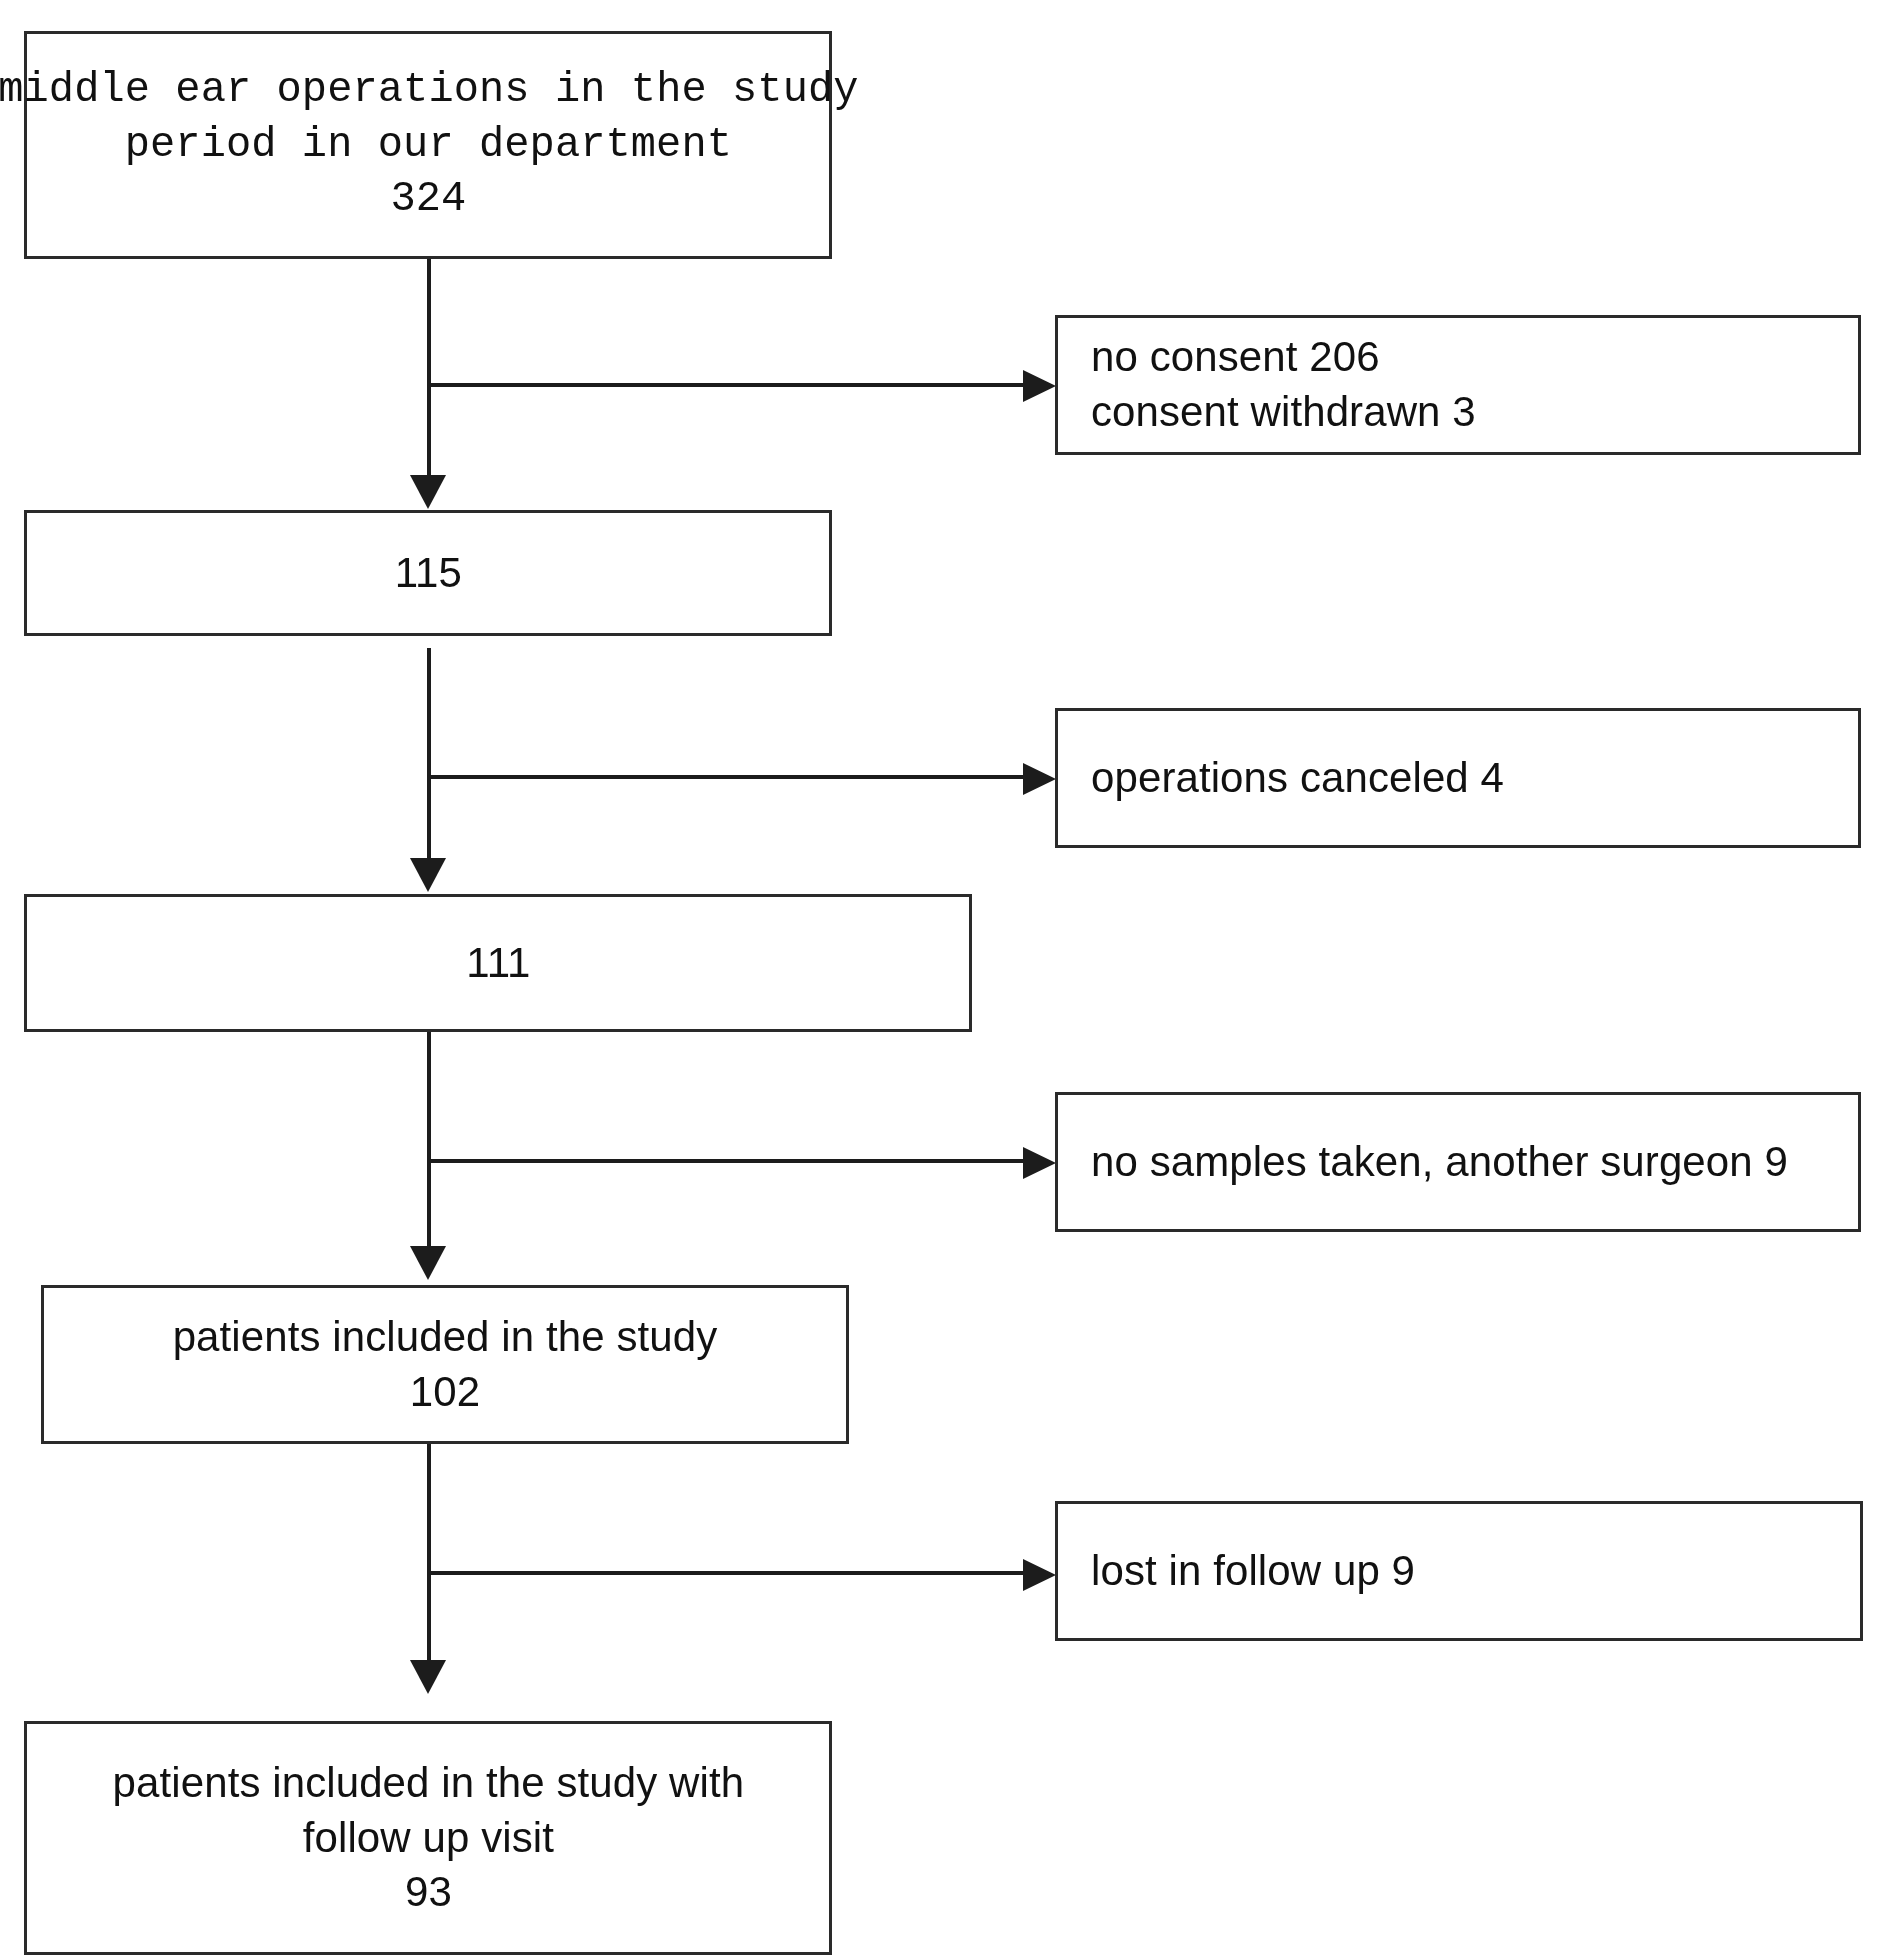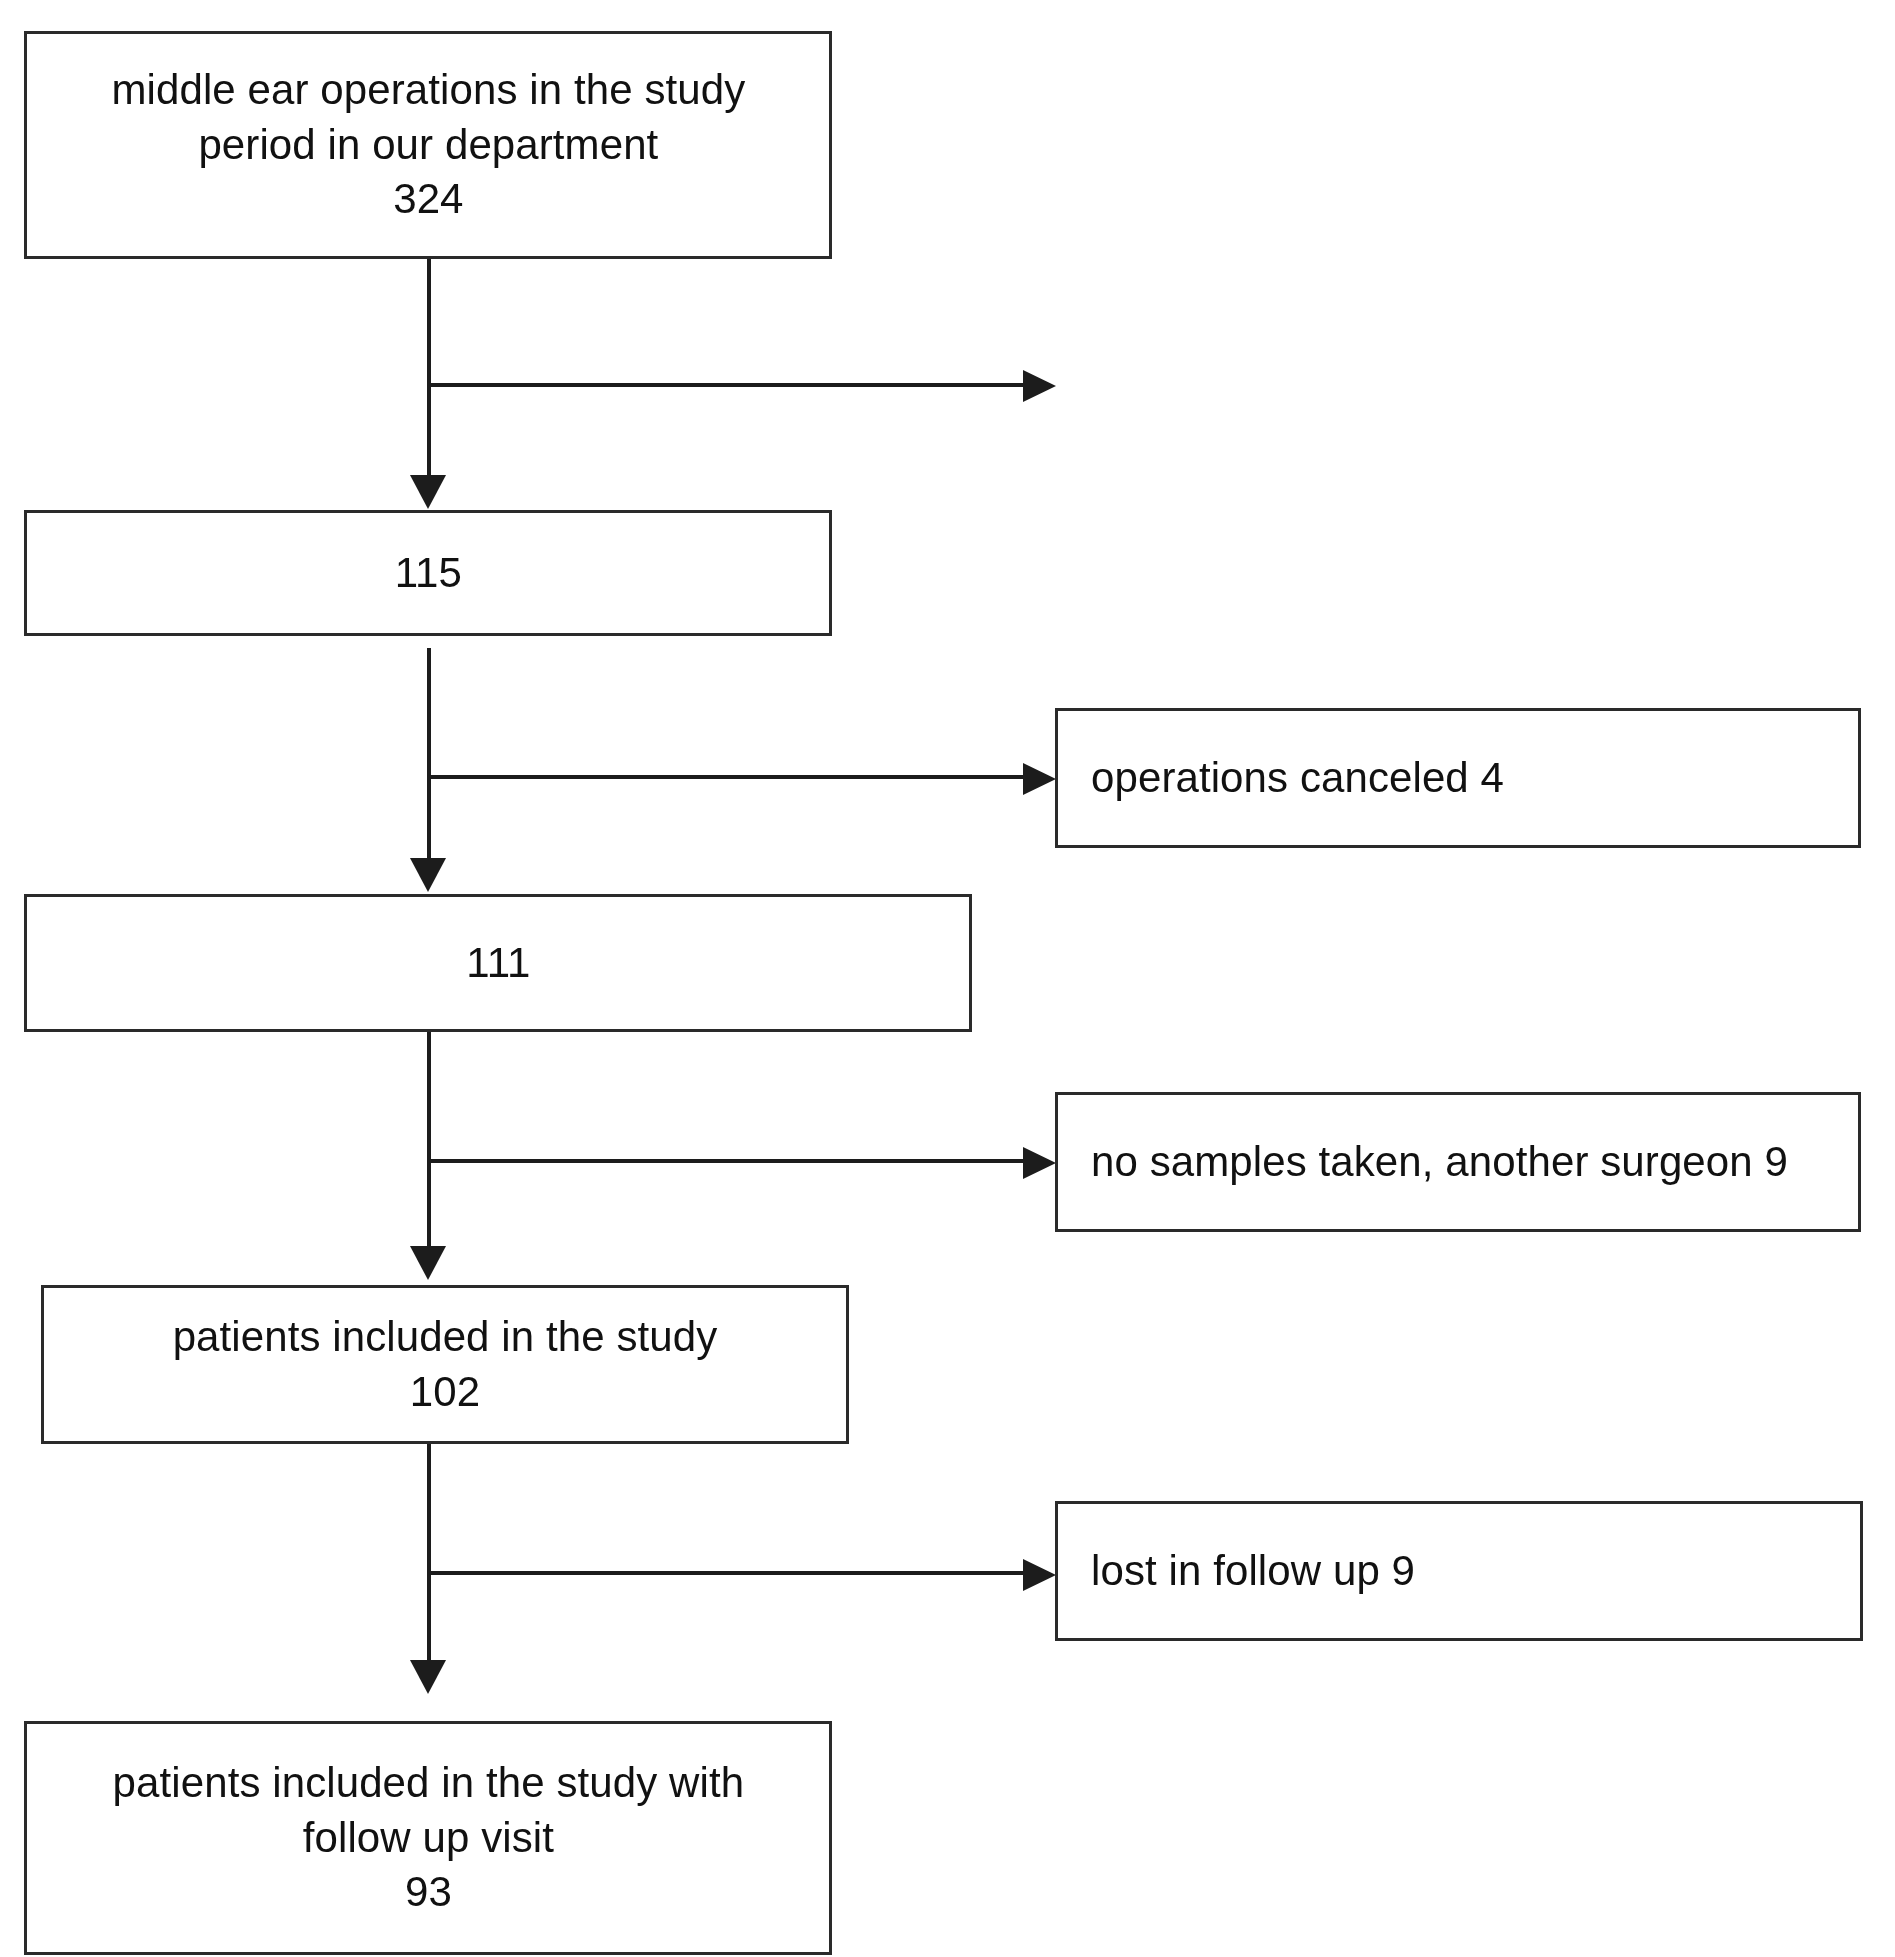--- a/index.html
+++ b/index.html
@@ -71,31 +71,35 @@
     border-top: 16.3px solid transparent;
     border-bottom: 16.3px solid transparent;
     border-left: 33px solid #1c1c1c;
   }
 </style>
 </head>
 <body>
 
 <div id="canvas">
 
-  <div class="flow-box centered" style="left:24.4px; top:31px; width:808px; height:228px;">
+  <div class="flow-box centered" style="left:24.4px; top:31px; width:808px; height:228px;font-family:Liberation Mono, monospace;">
     <span class="line">middle ear operations in the study</span>
     <span class="line">period in our department</span>
     <span class="line">324</span>
   </div>
 
   <div class="v-line" style="left:427px; top:259px; height:221px;"></div>
   <div class="arrow-down" style="left:410px; top:475px;"></div>
   <div class="h-line" style="left:427px; top:383px; width:611px;"></div>
   <div class="arrow-right" style="left:1023px; top:370px;"></div>
 
+  <div class="flow-box left-aligned" style="left:1055px; top:315px; width:806px; height:140px;">
+    <span class="line">no consent 206</span>
+    <span class="line">consent withdrawn 3</span>
+  </div>
 
   <div class="flow-box centered" style="left:24.4px; top:510px; width:808px; height:126px;">
     <span class="line">115</span>
   </div>
 
   <div class="v-line" style="left:427px; top:648px; height:216px;"></div>
   <div class="arrow-down" style="left:410px; top:858px;"></div>
   <div class="h-line" style="left:427px; top:775px; width:611px;"></div>
   <div class="arrow-right" style="left:1023px; top:763px;"></div>
 

